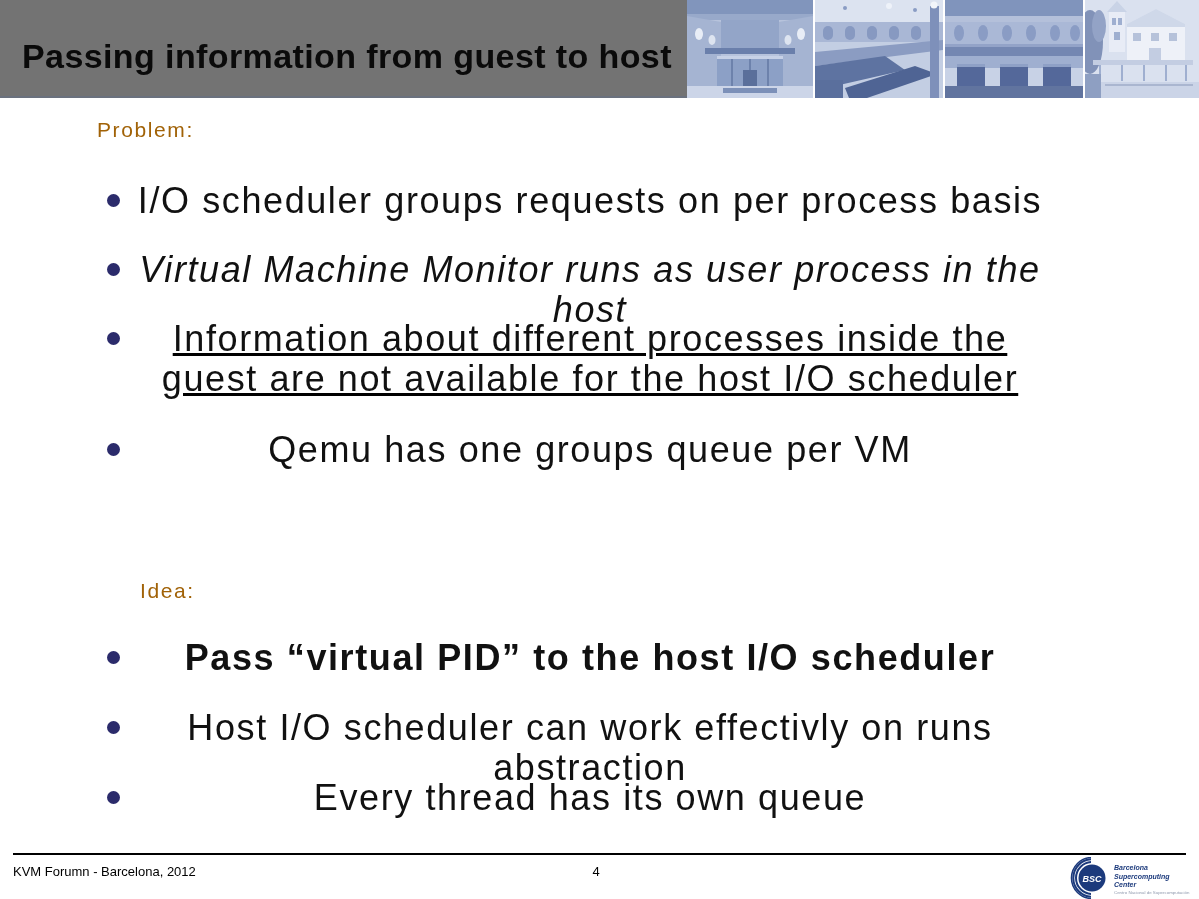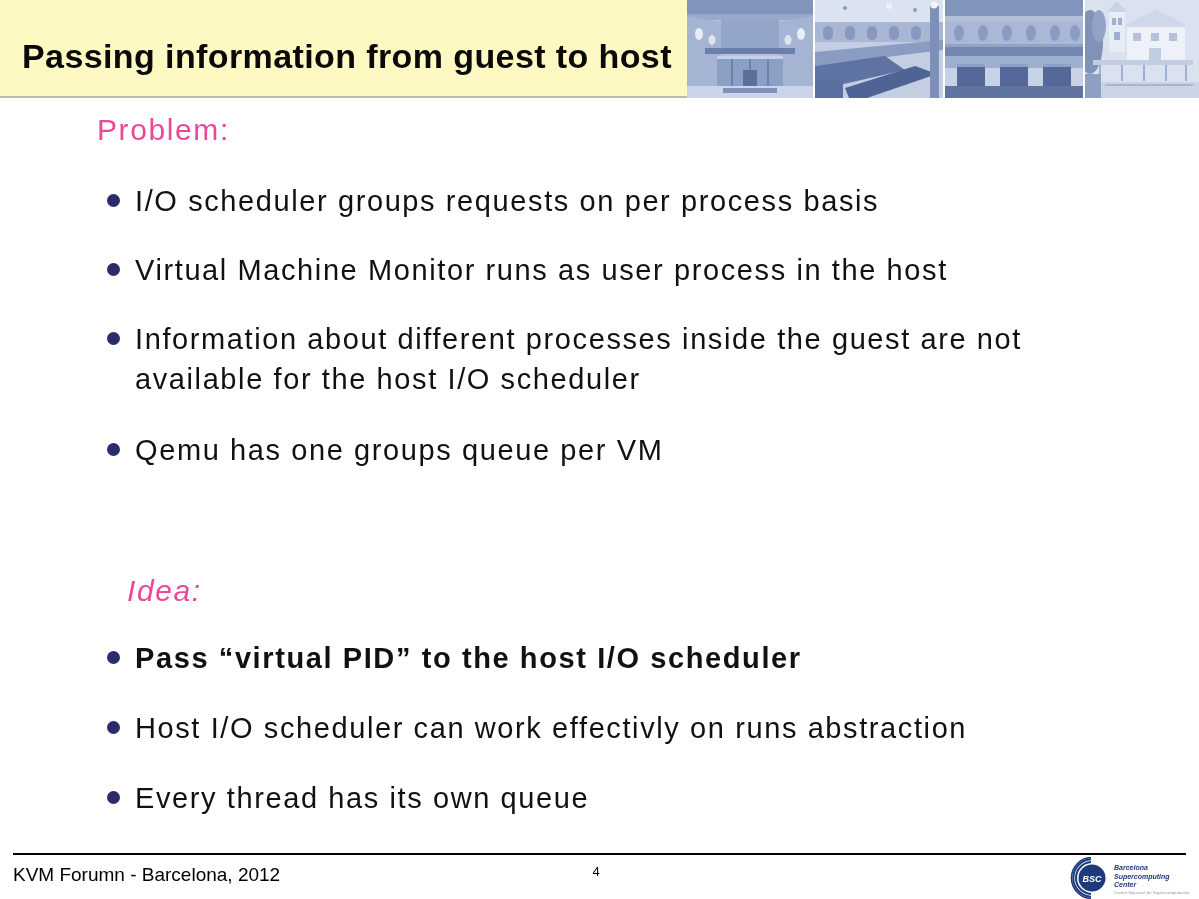--- a/index.html
+++ b/index.html
@@ -12,21 +12,21 @@
     height: 899px;
     background: #ffffff;
     overflow: hidden;
   }
 
   
   .slide-header {
     position: absolute;
     top: 0; left: 0;
     width: 1199px; height: 98px;
-    background: #fef9c3;
+    background: #737373;
     box-shadow: inset 0 -2px 0 rgba(95,110,140,0.45);
   }
   .slide-title {
     position: absolute;
     left: 22px; top: 36px;
     font-size: 34px;
     font-weight: 700;
     letter-spacing: 0.4px;
     color: #0a0a0a;
     white-space: nowrap;
@@ -38,69 +38,70 @@
     width: 512px; height: 98px;
     display: flex;
     gap: 2px;
     background: #ffffff;
   }
   .photo-strip svg { display: block; height: 98px; }
 
   
   .sec-heading {
     position: absolute;
-    font-size: 30px;
+    font-size: 21px;
     line-height: 40px;
     letter-spacing: 1.6px;
-    color: #ec4899;
+    color: #a16207;
     white-space: nowrap;
   }
   .heading-problem { left: 97px;  top: 110px; }
-  .heading-idea    { left: 127px; top: 571px; font-style: italic; }
+  .heading-idea    { left: 140px; top: 571px; }
 
   .bullet-item {
     position: absolute;
     left: 107px;
     width: 938px;
   }
   .bullet-dot {
     position: absolute;
     left: 0; top: 13px;
     width: 13px; height: 13px;
     border-radius: 50%;
     background: #2b2b6b;
   }
   .bullet-text {
     display: block;
     margin-left: 28px;
     width: 910px;
-    font-size: 29px;
+    font-size: 36px;
     line-height: 40px;
     letter-spacing: 1.6px;
     color: #111111;
+    text-align: center;
   }
   .b1 { top: 181px; }
-  .b2 { top: 250px; }
-  .b3 { top: 319px; }
+  .b2 { top: 250px; font-style: italic; }
+  .b3 { top: 319px; text-decoration: underline; }
   .b4 { top: 430px; }
   .b5 { top: 638px; font-weight: bold; }
   .b6 { top: 708px; }
   .b7 { top: 778px; }
 
   
   .footer-rule {
     position: absolute;
     left: 13px; top: 853px;
     width: 1173px; height: 2px;
     background: #000000;
   }
   .footer-left {
     position: absolute;
     left: 13px; top: 864px;
-    font-size: 19px;
+    font-size: 13px;
     color: #000000;
     white-space: nowrap;
   }
   .footer-page {
     position: absolute;
     left: 586px; top: 864px;
     width: 20px;
     text-align: center;
     font-size: 13px;
     color: #000000;

